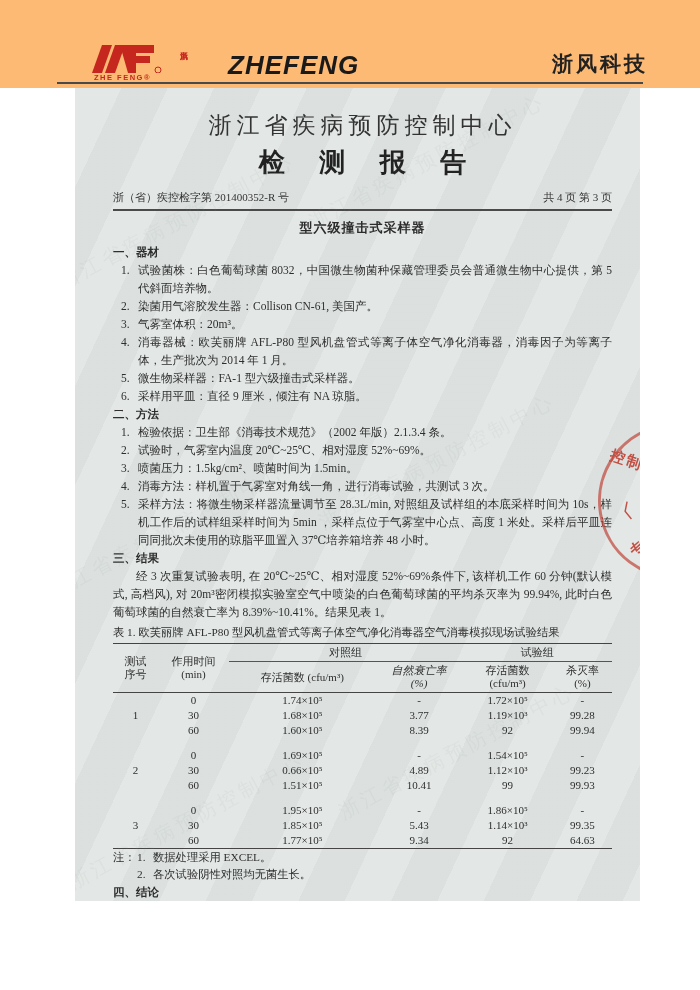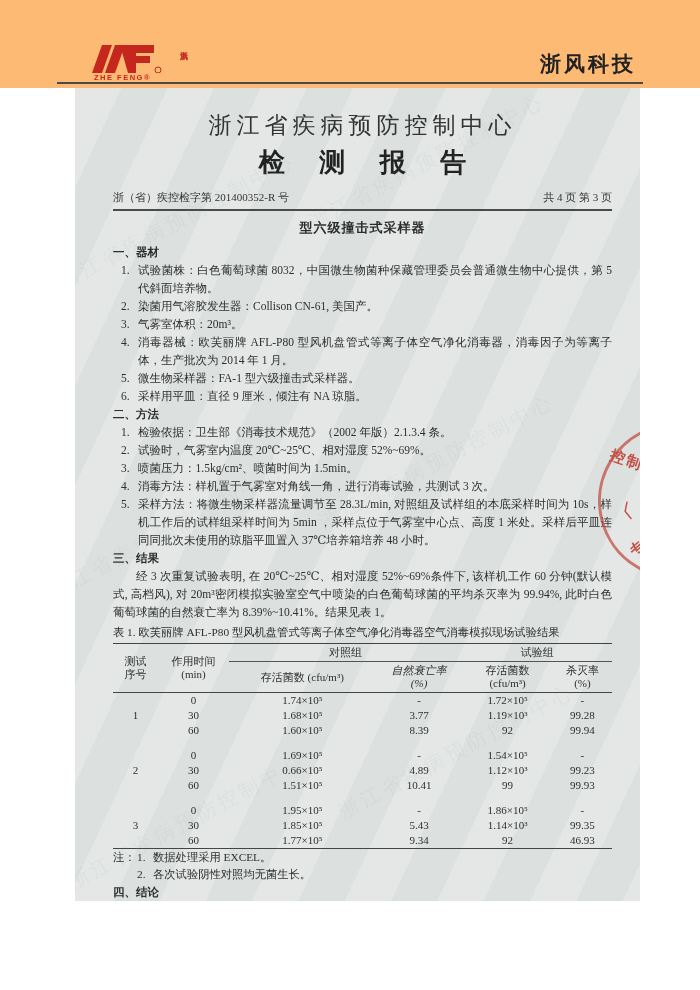--- a/index.html
+++ b/index.html
@@ -11,21 +11,21 @@
   
   .letterhead{position:absolute;left:0;top:0;width:700px;height:88px;background:#fdba74;}
   .logo-block{position:absolute;left:92px;top:45px;width:130px;height:40px;}
   .logo-mark{position:absolute;left:0;top:0;}
   .logo-vert{position:absolute;left:86px;top:0;width:10px;font-size:8px;line-height:9px;
     color:#c5271f;writing-mode:vertical-rl;letter-spacing:1px;font-weight:bold;}
   .logo-sub{position:absolute;left:2px;top:28px;font-family:"Liberation Sans",sans-serif;
     font-size:7.5px;font-weight:bold;color:#c5271f;letter-spacing:1.5px;white-space:nowrap;}
   .logo-word{position:absolute;left:228px;top:50px;font-family:"Liberation Sans",sans-serif;
     font-style:italic;font-weight:800;font-size:26px;letter-spacing:1px;color:#1a1a1a;}
-  .company-cn{position:absolute;right:64px;top:50px;font-size:21px;font-weight:bold;
+  .company-cn{position:absolute;right:52px;top:50px;font-size:21px;font-weight:bold;
     letter-spacing:3px;color:#222;}
   .head-rule{position:absolute;left:57px;top:82px;width:586px;height:2px;background:#4a4a4a;}
   
   .scan-page{
     position:absolute;left:75px;top:88px;width:565px;height:813px;overflow:hidden;
     background-color:#e2e6e4;
     background-image:repeating-linear-gradient(115deg,rgba(255,255,255,.06) 0 42px,rgba(120,132,126,.06) 42px 84px);
     box-sizing:border-box;padding:20px 28px 0 38px;
   }
   .wm{position:absolute;font-size:20px;color:#8a9a93;opacity:.08;white-space:nowrap;
@@ -78,20 +78,21 @@
   <div class="logo-block">
     <svg class="logo-mark" width="84" height="28" viewBox="0 0 84 28">
       <polygon points="0,28 10,0 20,0 10,28" fill="#c5271f"></polygon>
       <polygon points="13,28 23,0 33,0 23,28" fill="#c5271f"></polygon>
       <path d="M28,0 L62,0 L62,8 L44,8 L44,11 L58,11 L58,18 L44,18 L44,28 L36,28 Z" fill="#c5271f"></path>
       <circle cx="66" cy="25" r="3" fill="none" stroke="#c5271f" stroke-width="1"></circle>
     </svg>
     <span class="logo-vert">浙风</span>
     <span class="logo-sub">ZHE FENG®</span>
   </div>
+  <span class="logo-word">ZHEFENG</span>
   <span class="company-cn">浙风科技</span>
   <div class="head-rule"></div>
 </div>
 
 <div class="scan-page">
 
   <span class="wm wm1">浙江省疾病预防控制中心</span>
   <span class="wm wm2">浙江省疾病预防控制中心</span>
   <span class="wm wm3">浙江省疾病预防控制中心</span>
   <span class="wm wm4">浙江省疾病预防控制中心</span>
@@ -253,21 +254,21 @@
             <td>5.43</td>
             <td>1.14×10³</td>
             <td>99.35</td>
           </tr>
           <tr>
             <td></td>
             <td>60</td>
             <td>1.77×10⁵</td>
             <td>9.34</td>
             <td>92</td>
-            <td>46.93</td>
+            <td>64.63</td>
           </tr>
         </tbody>
     </table>
 
     <div class="note-row">
       <span class="note-label">注：</span>
       <span class="note-no">1.</span>
       <span>数据处理采用 EXCEL。</span>
     </div>
     <div class="note-row">

